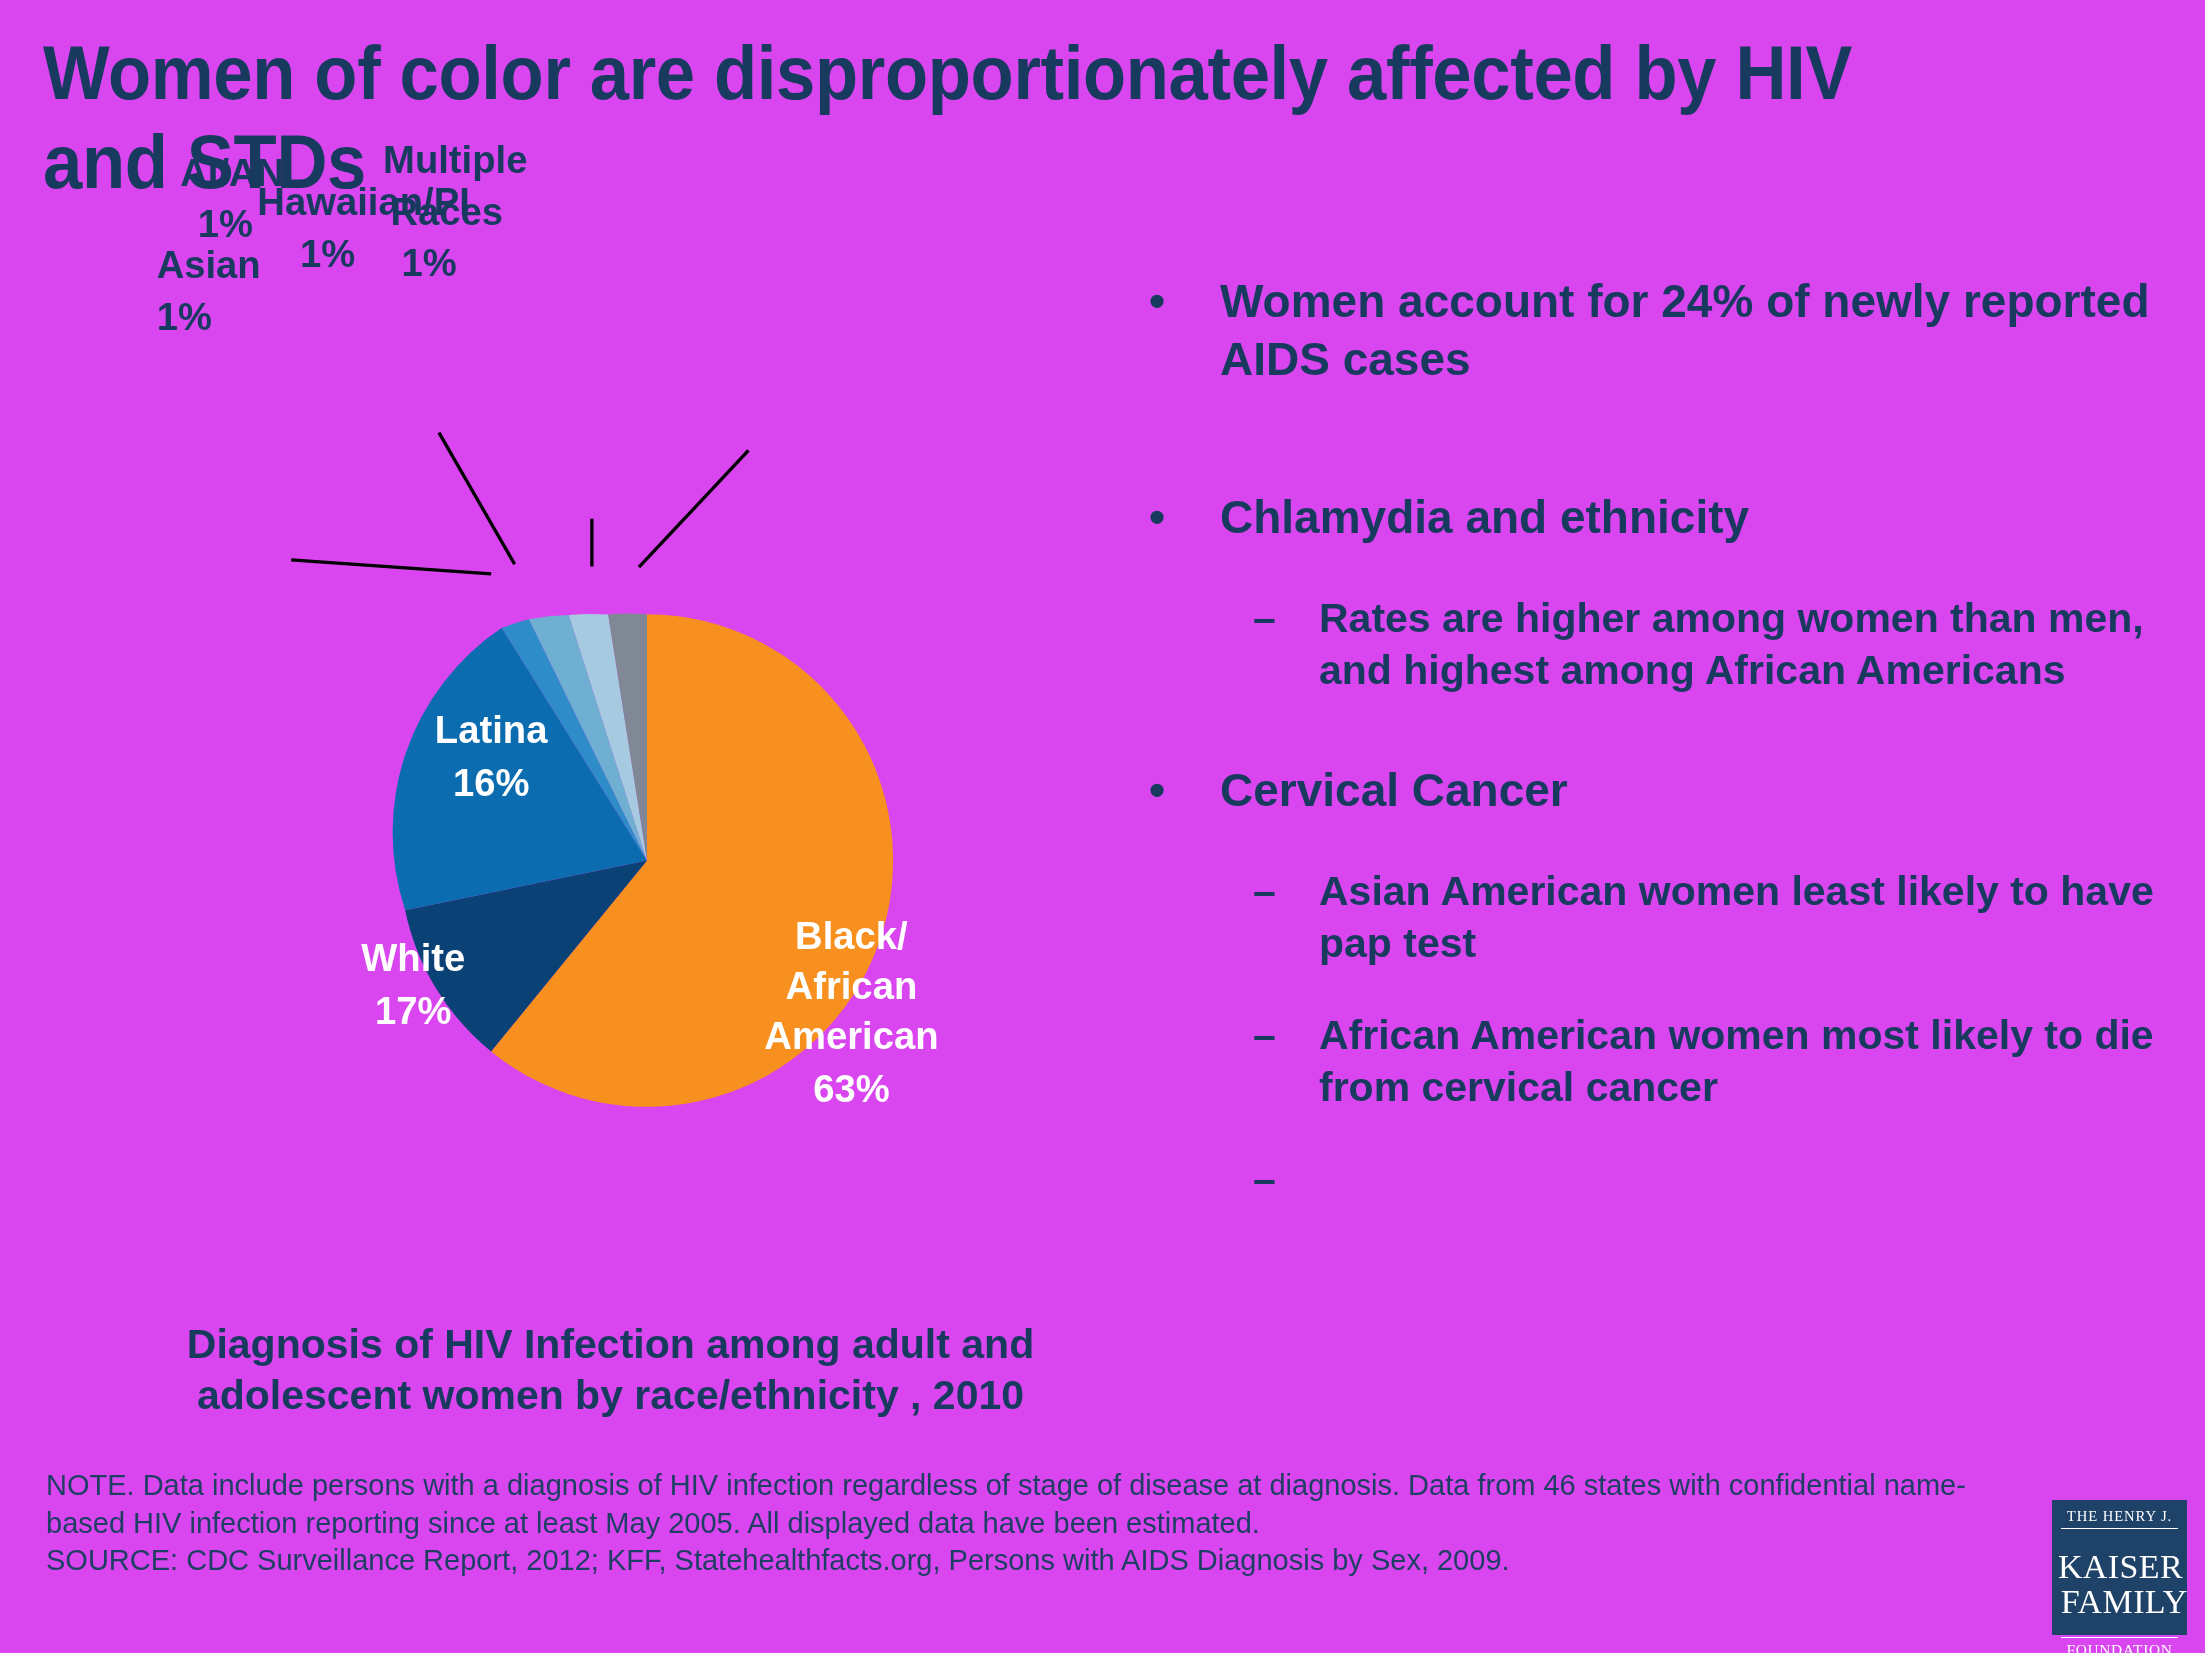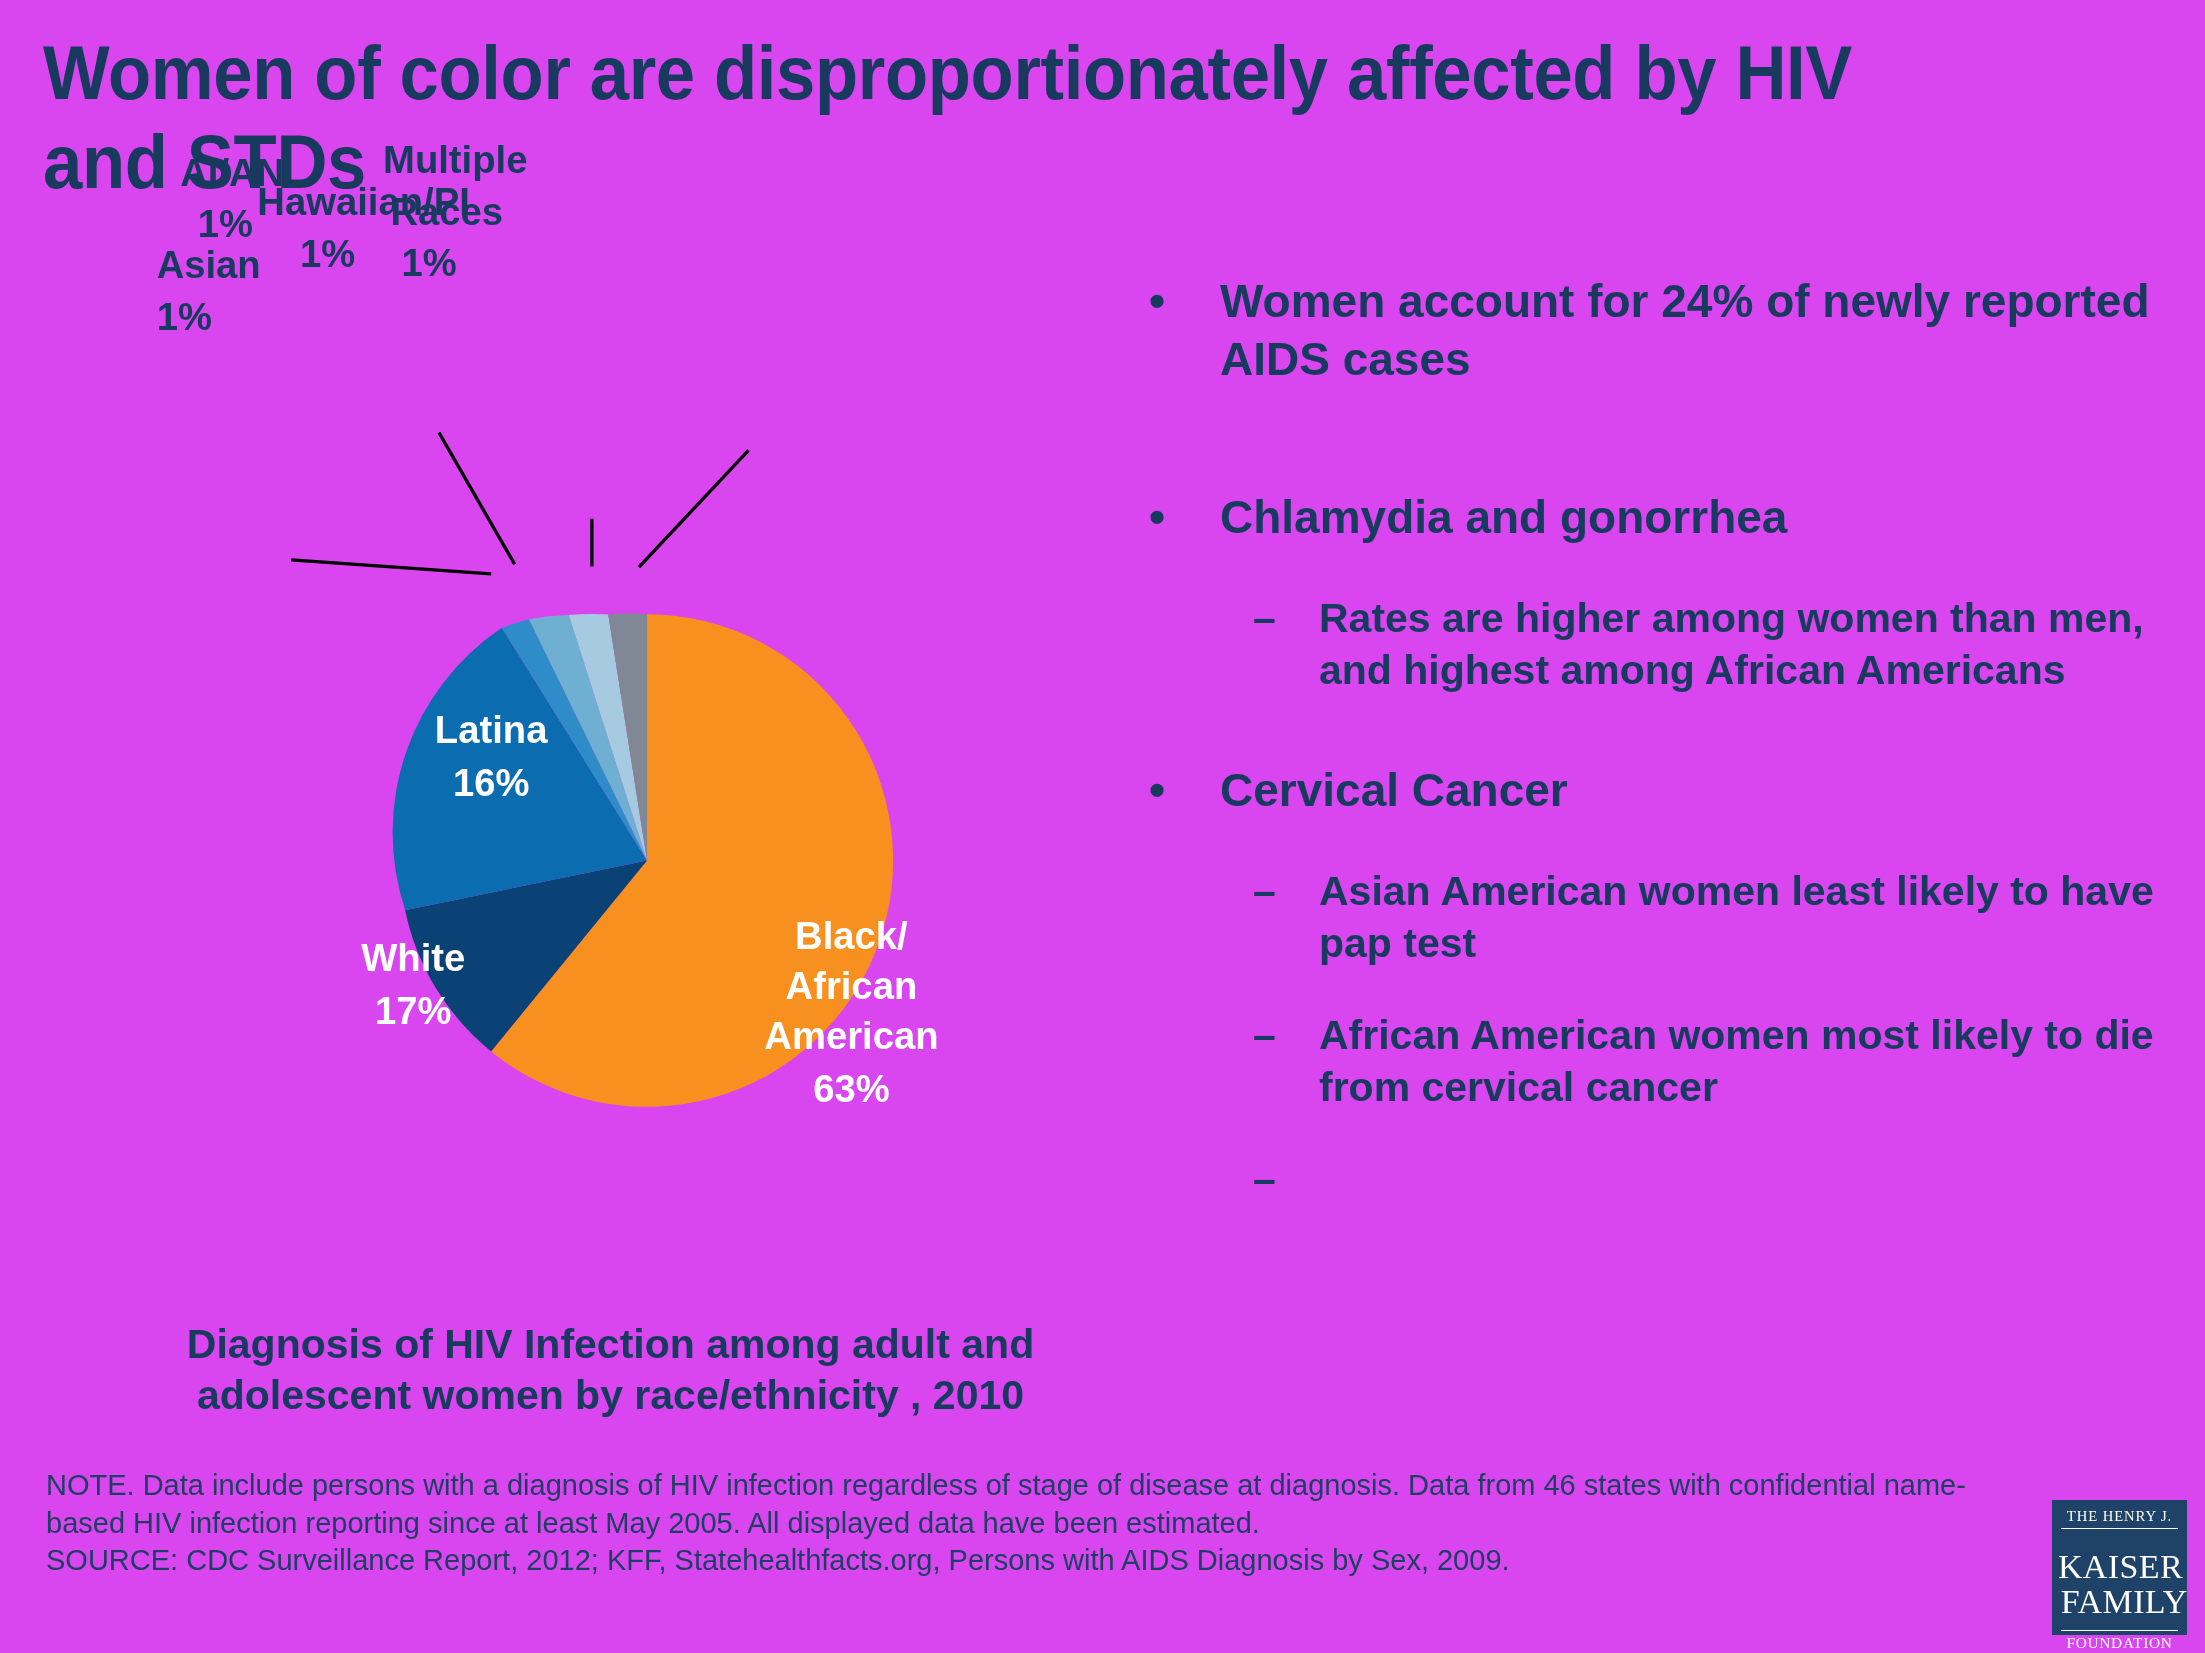--- a/index.html
+++ b/index.html
@@ -177,21 +177,21 @@
   #kff-logo .l-mid1 {
     font-size: 34px;
     line-height: 1.02;
     letter-spacing: 0.4px;
     margin-top: 21px;
   }
   #kff-logo .l-mid2 {
     font-size: 34px;
     line-height: 1.02;
     letter-spacing: 0.4px;
-    padding-bottom: 11px;
+    padding-bottom: 18px;
     border-bottom: 1.5px solid #ffffff;
     margin: 0 2.9px;
   }
   #kff-logo .l-bot {
     font-size: 15.4px;
     letter-spacing: 0.7px;
     line-height: 1;
     margin-top: 4px;
   }
 </style>
@@ -274,21 +274,21 @@
 
     <div class="bullet-l1">
       <span class="marker">•</span>
       <span>Women account for 24% of newly reported AIDS cases</span>
     </div>
 
     <div class="group-gap"></div>
 
     <div class="bullet-l1">
       <span class="marker">•</span>
-      <span>Chlamydia and gonorrhea</span>
+      <span>Chlamydia and ethnicity</span>
     </div>
 
     <div class="bullet-l2">
       <span class="marker">–</span>
       <span>Rates are higher among women than men, and highest among African Americans</span>
     </div>
 
     <div class="group-gap"></div>
 
     <div class="bullet-l1">

